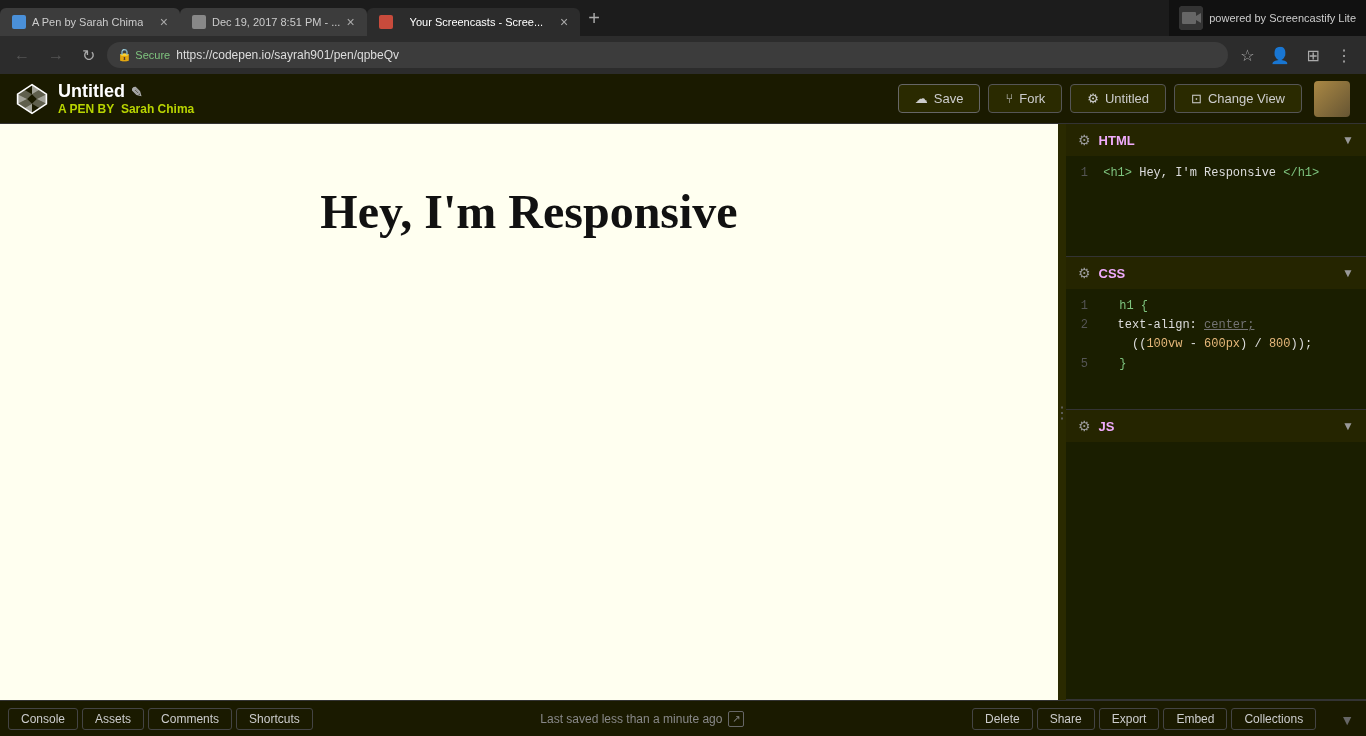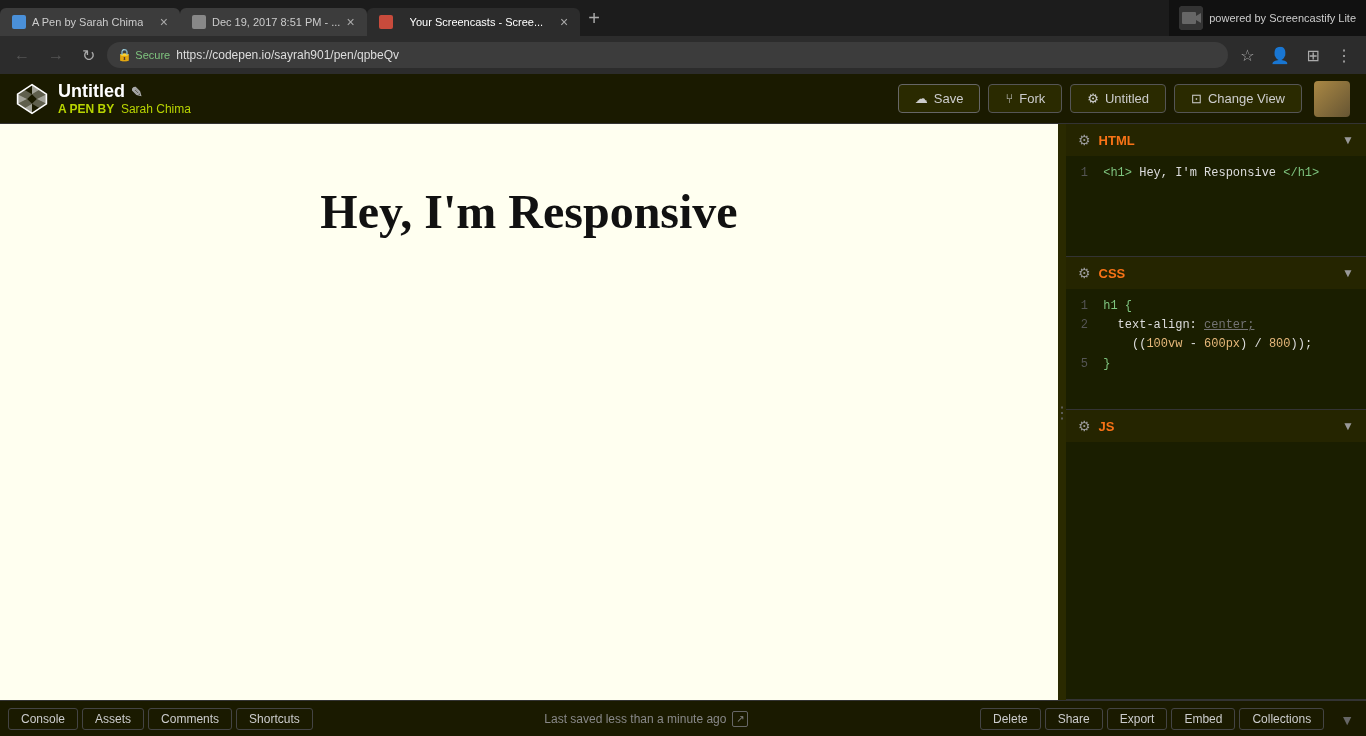--- a/index.html
+++ b/index.html
@@ -267,21 +267,21 @@
       display: flex;
       align-items: center;
       gap: 8px;
       cursor: pointer;
     }
     .code-section-header .gear-icon {
       color: #999;
       font-size: 14px;
     }
     .code-section-header .section-title {
-      color: #f97316;
+      color: #f0abfc;
       font-size: 13px;
       font-weight: bold;
       flex: 1;
     }
     .code-section-header .chevron {
       color: #999;
       font-size: 12px;
     }
     .code-editor {
       background: #1a1e00;
@@ -296,21 +296,21 @@
       display: inline-block;
       width: 20px;
       text-align: right;
       margin-right: 8px;
       user-select: none;
     }
     .code-tag { color: #7ec47e; }
     .code-text { color: #dddddd; }
     .code-prop { color: #dddddd; }
     .code-value { color: #737373; text-decoration: underline; }
-    .code-keyword { color: #7ec47e; }
+    .code-keyword { color: #7ec47e; margin-left: 16px; }
     .code-string { color: #e6b87a; }
     .code-number { color: #e6b87a; }
     .code-operator { color: #dddddd; }
     .code-function { color: #e6b87a; }
 
     .html-section .code-editor {
       min-height: 100px;
     }
     .css-section .code-editor {
       min-height: 120px;
@@ -363,21 +363,21 @@
       font-size: 10px;
     }
     .bottom-right-btns {
       display: flex;
       gap: 4px;
       align-items: center;
     }
     .collections-btn {
       display: flex;
       align-items: flex-end;
-      gap: 12px;
+      gap: 20px;
     }
     .collections-dropdown {
       background: none;
       border: none;
       color: #666;
       font-size: 14px;
       cursor: pointer;
       padding: 2px 4px;
     }
   </style>
@@ -444,21 +444,21 @@
     <polygon points="20,14 10,8 2,14 14,20 20,14" fill="#fff" opacity="0.3"></polygon>
     <polygon points="20,26 10,32 2,26 14,20 20,26" fill="#fff" opacity="0.3"></polygon>
   </svg>
   <div class="pen-title-area">
     <div class="pen-title">
       <span>Untitled</span>
       <span class="edit-icon">✎</span>
     </div>
     <div class="pen-by">
       <span>A PEN BY</span>
-      &nbsp;<span style="color:#b8d400;font-weight:normal;cursor:pointer;">Sarah Chima</span>
+      &nbsp;<span style="color:#b8d400;font-weight:bold;cursor:pointer;">Sarah Chima</span>
     </div>
   </div>
   <button class="header-btn save-btn">
     <span>☁</span>
     <span>Save</span>
   </button>
   <button class="header-btn">
     <span>⑂</span>
     <span>Fork</span>
   </button>

